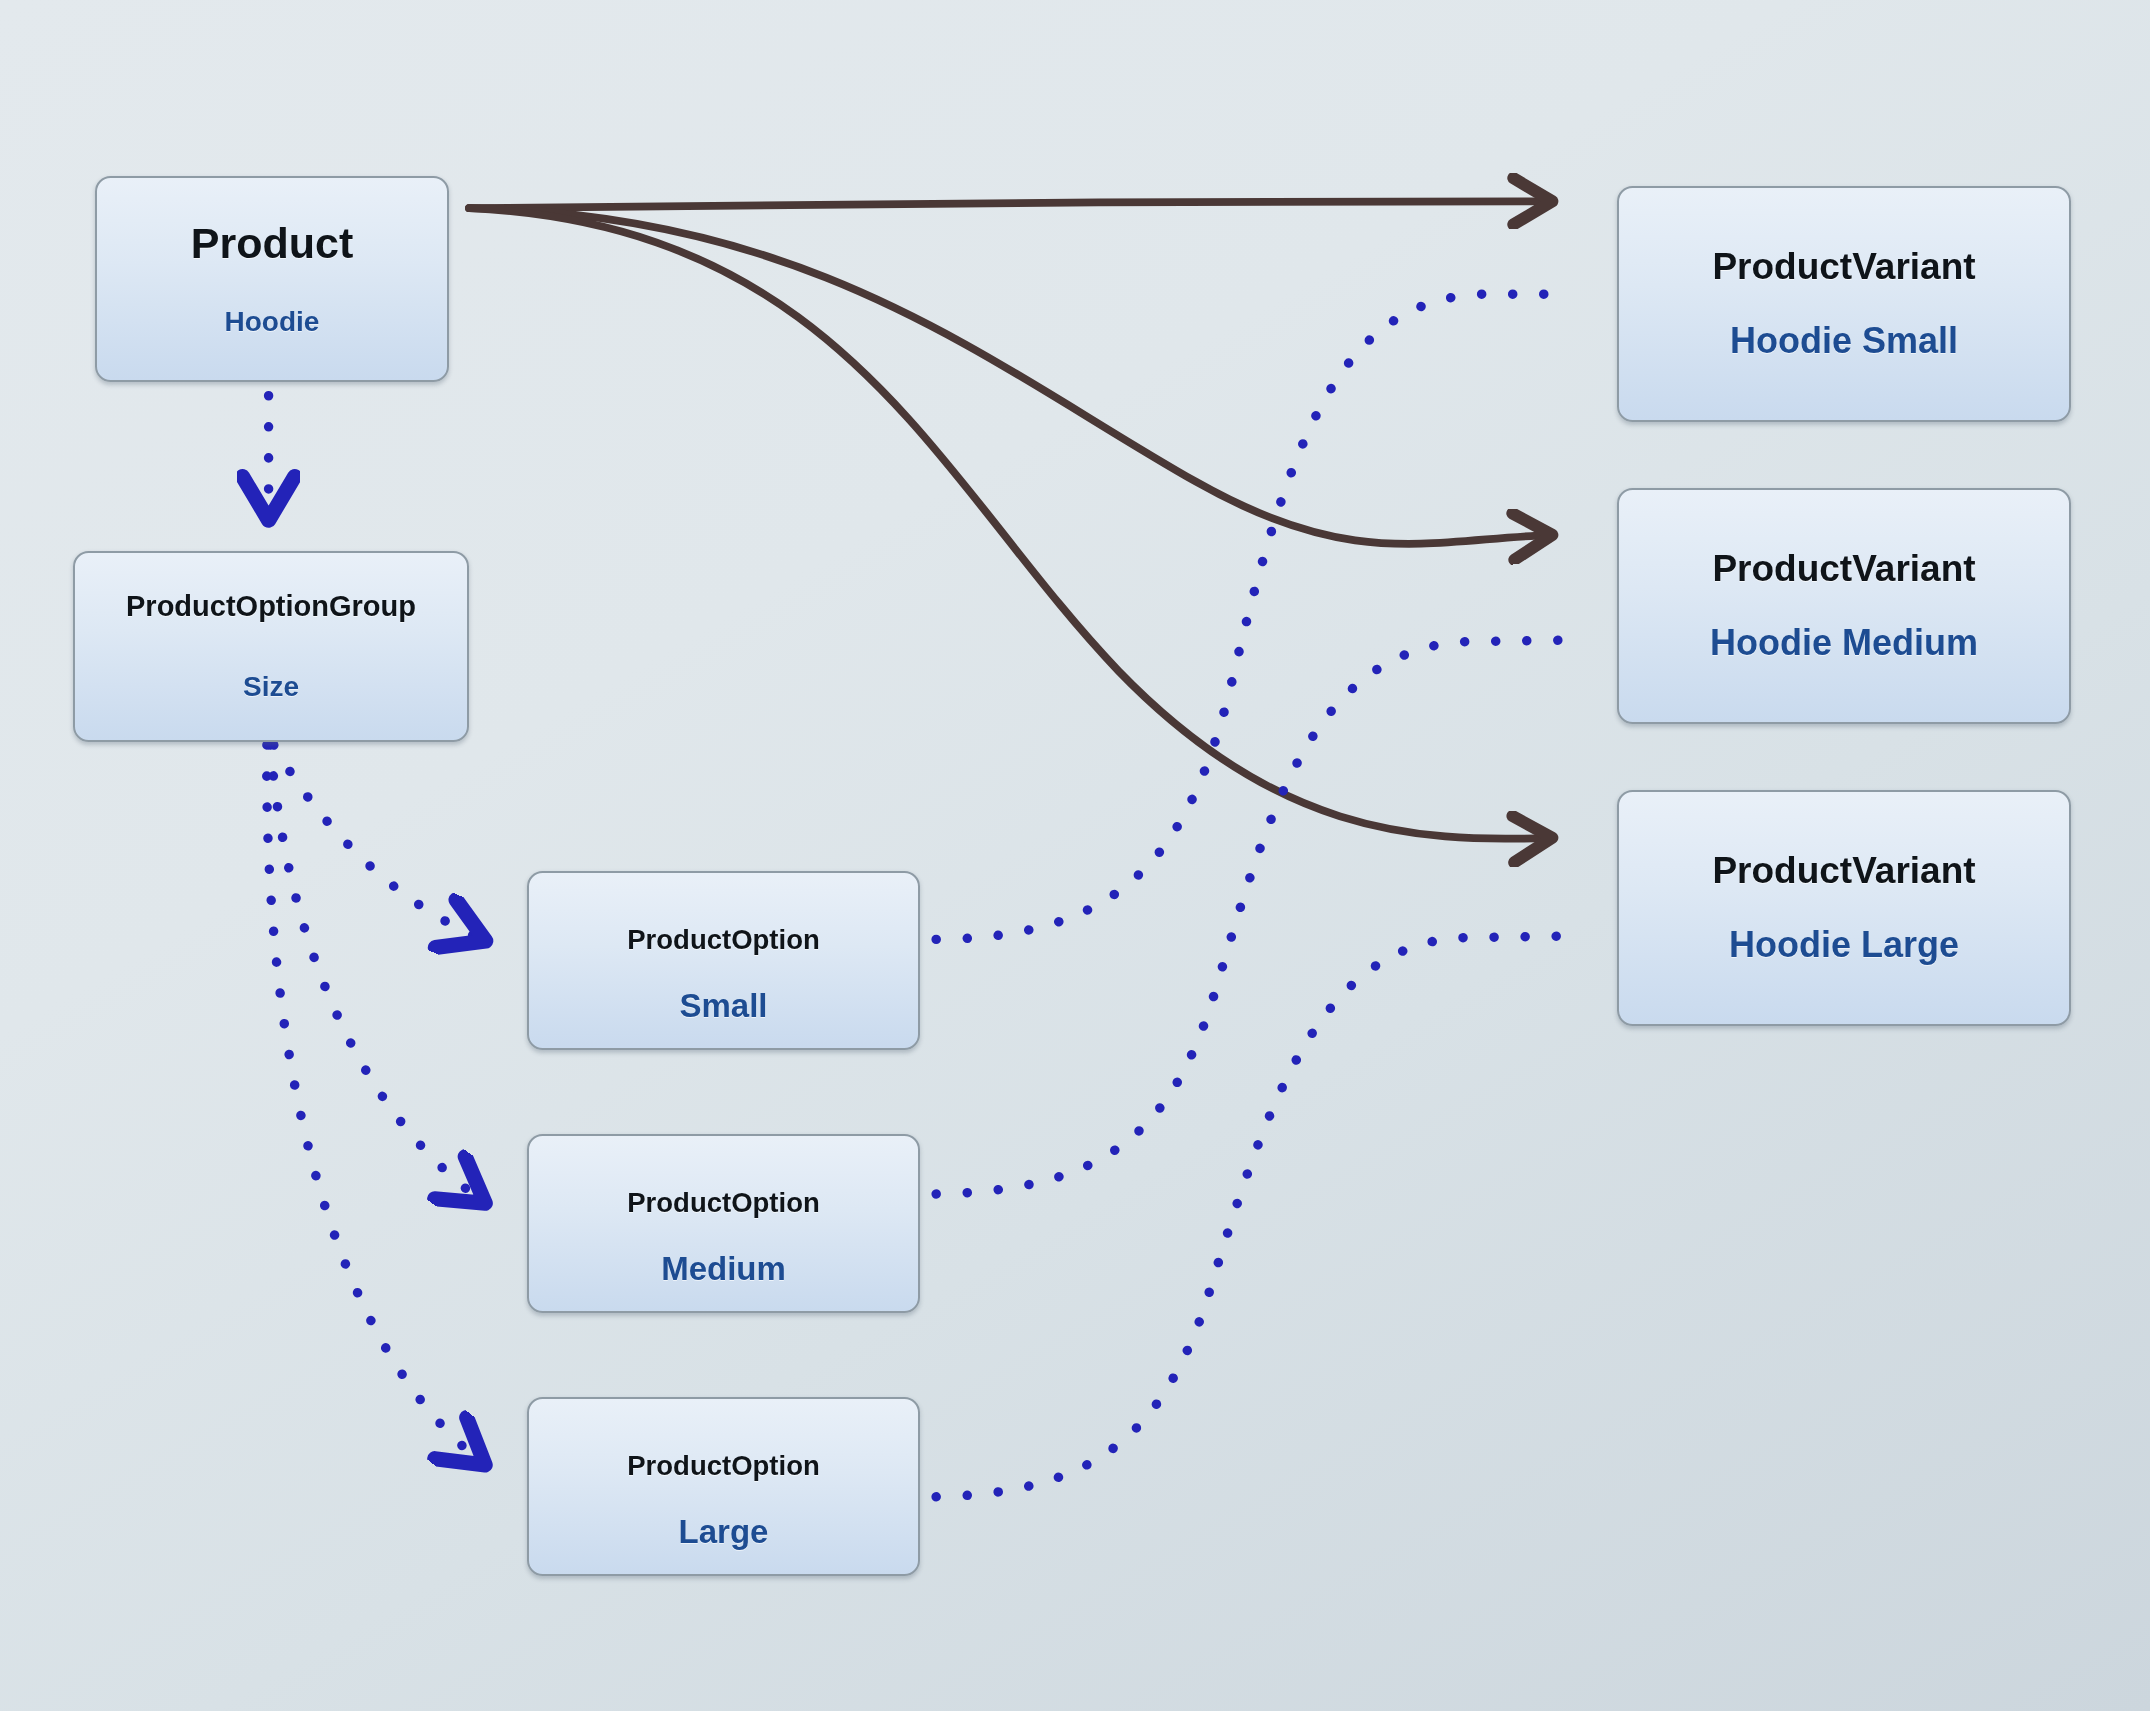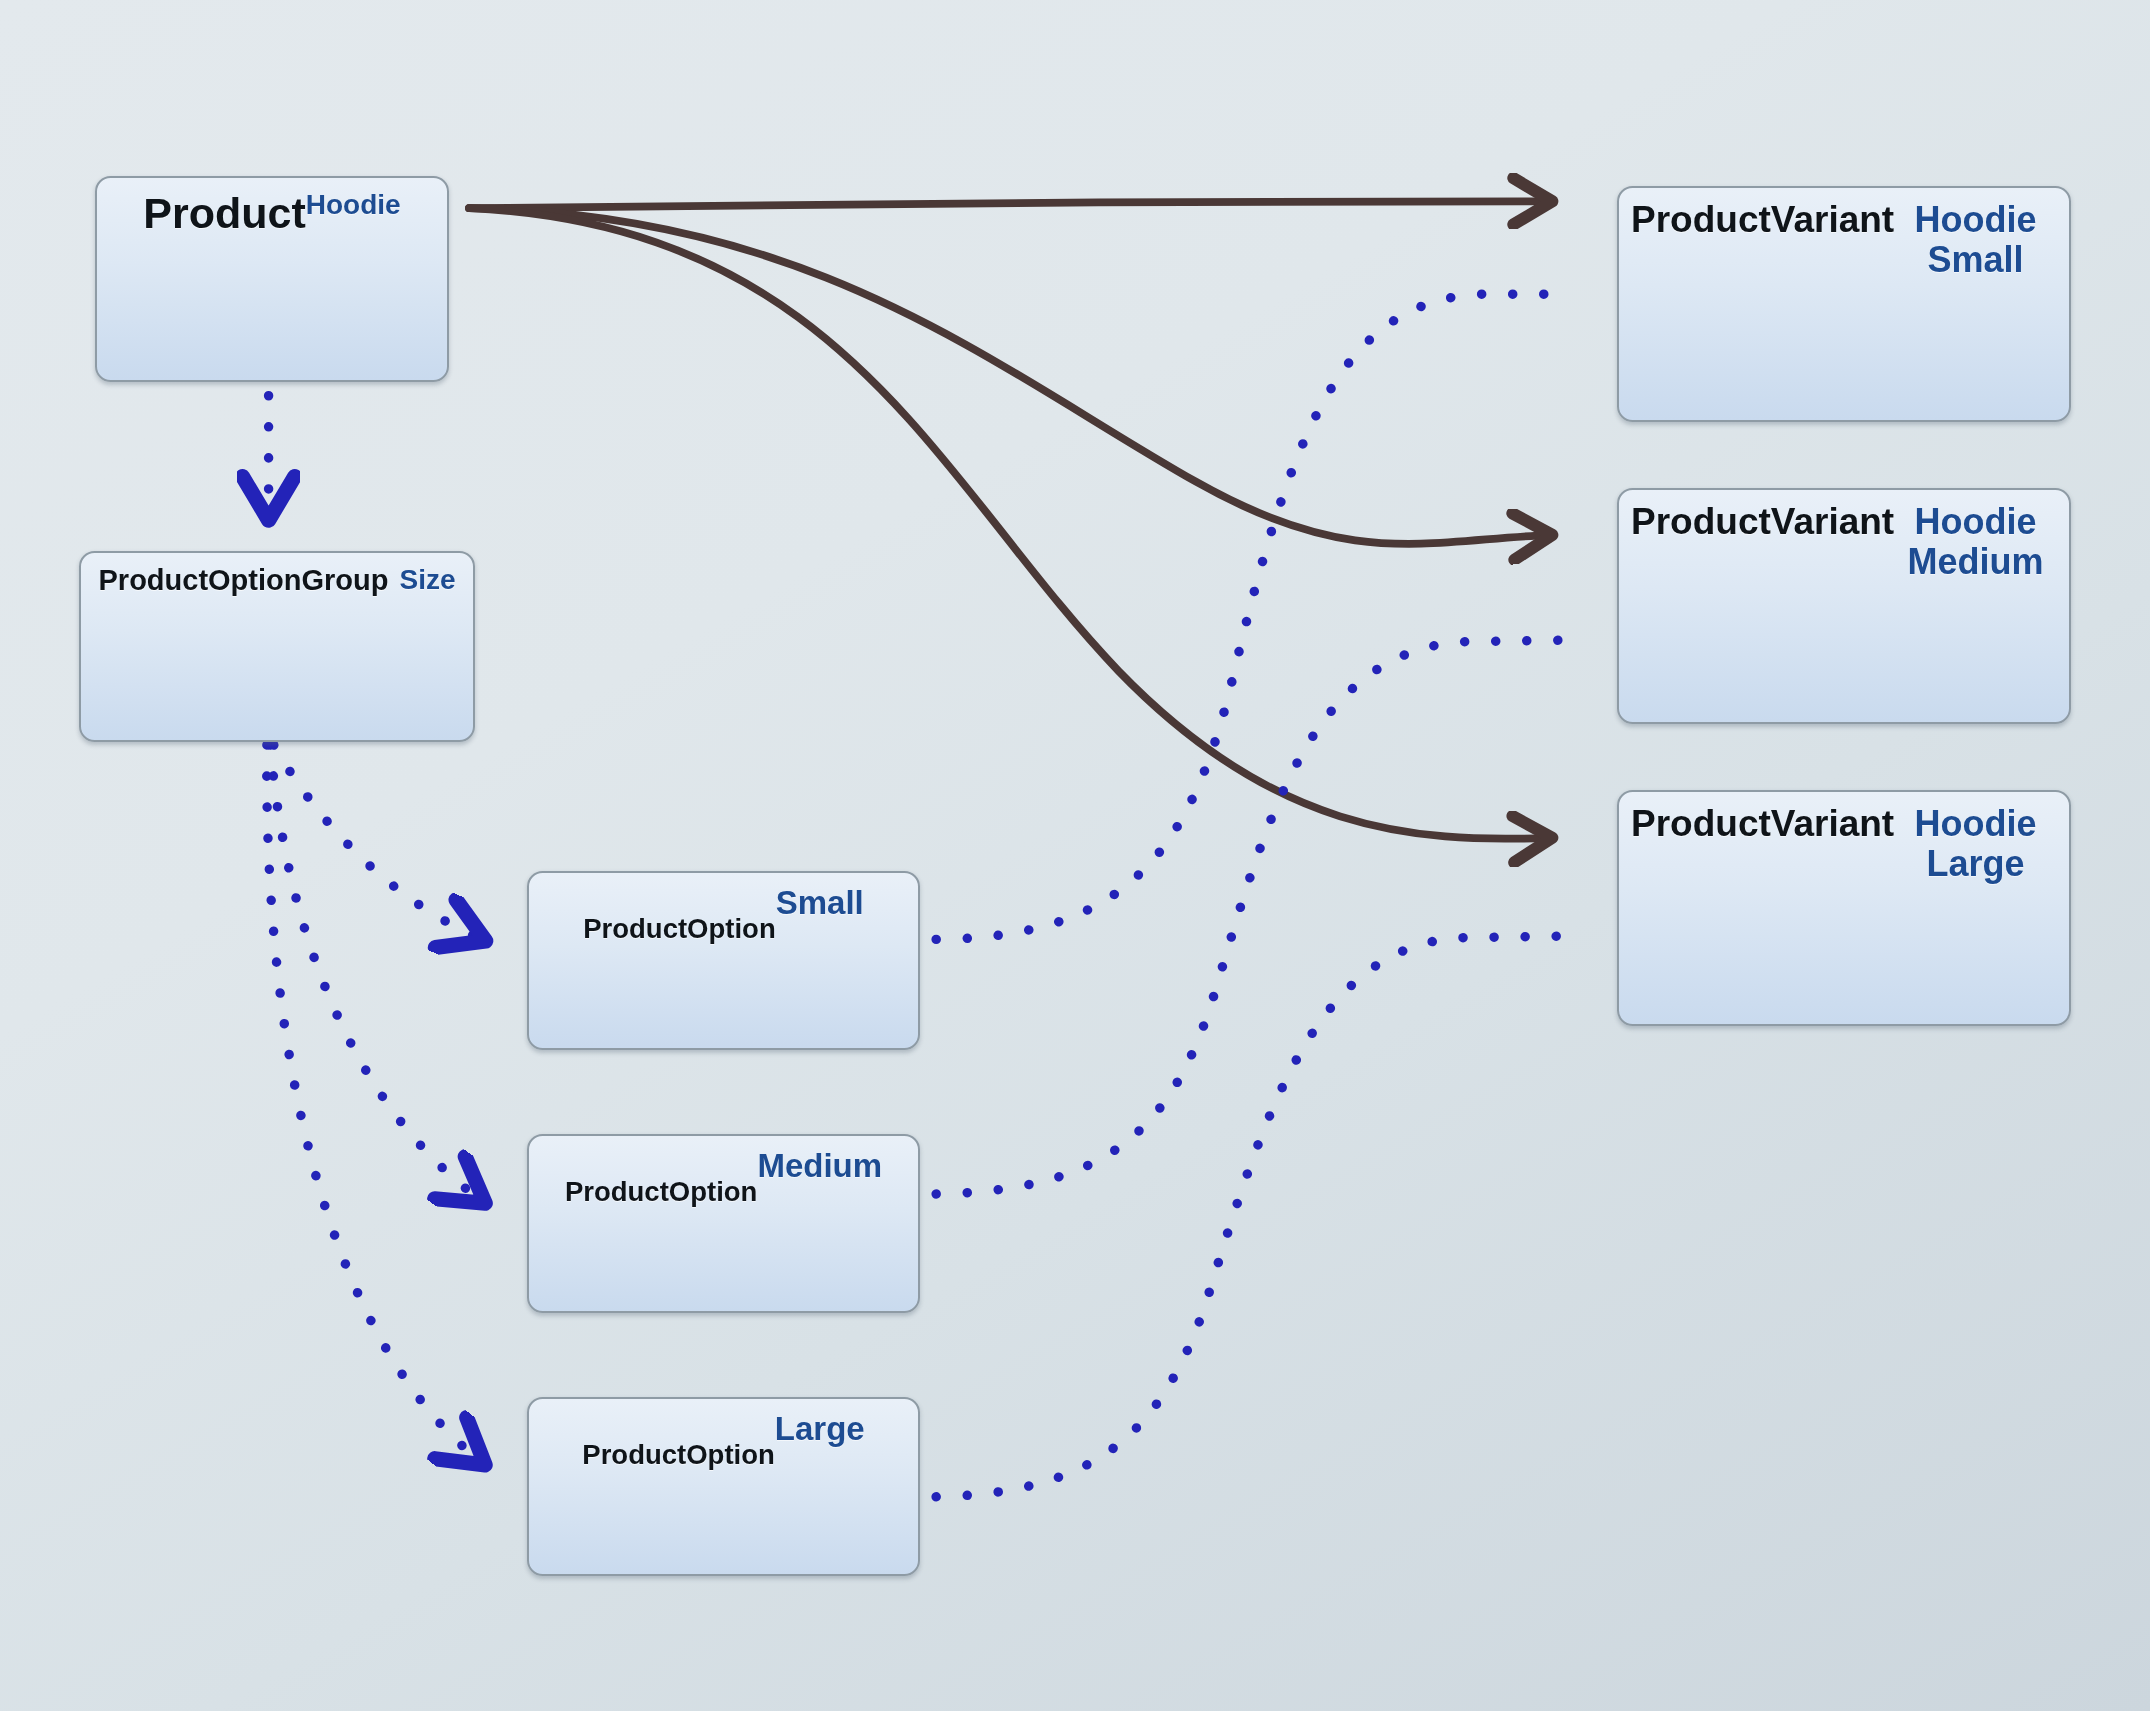--- a/index.html
+++ b/index.html
@@ -23,20 +23,21 @@
     pointer-events: none;
   }
   .node {
     position: absolute;
     box-sizing: border-box;
     border: 2.6px solid #8e9ba5;
     border-radius: 15.5px;
     background: linear-gradient(180deg, #e9f0f8 0%, #dde8f4 42%, #c9daee 100%);
     box-shadow: 0 2.6px 4.3px rgba(90,105,120,0.32);
     display: flex;
+    flex-direction: column;
     justify-content: center;
     text-align: center;
     padding: 12px 12px;
   }
   .node .type {
     color: #0f1419;
     font-weight: bold;
     line-height: 1.1;
     text-shadow: 0 0.9px 0 rgba(255,255,255,0.65);
   }
@@ -45,21 +46,21 @@
     font-weight: bold;
     line-height: 1.1;
     text-shadow: 0 0.9px 0 rgba(255,255,255,0.6);
   }
   
   #node-product { left:95px; top:176px; width:354px; height:206px; }
   #node-product .type { font-size: 43px; margin-bottom: 40px; }
   #node-product .val  { font-size: 28px; }
 
   
-  #node-pog { left:79px; top:551px; width:396px; height:191px;gap:11px; }
+  #node-pog { left:73px; top:551px; width:396px; height:191px;gap:11px; }
   #node-pog .type { font-size: 29px; margin-bottom: 38px; }
   #node-pog .val  { font-size: 28px; }
 
   
   .node-option { left:527px; width:393px; height:179px; }
   .node-option .type { font-size: 27.5px; margin-bottom: 33px; margin-top: 29px; }
   .node-option .val  { font-size: 33px; }
   #node-opt-0 { top:871px; }
   #node-opt-1 { top:1134px; }
   #node-opt-2 { top:1397px; }

